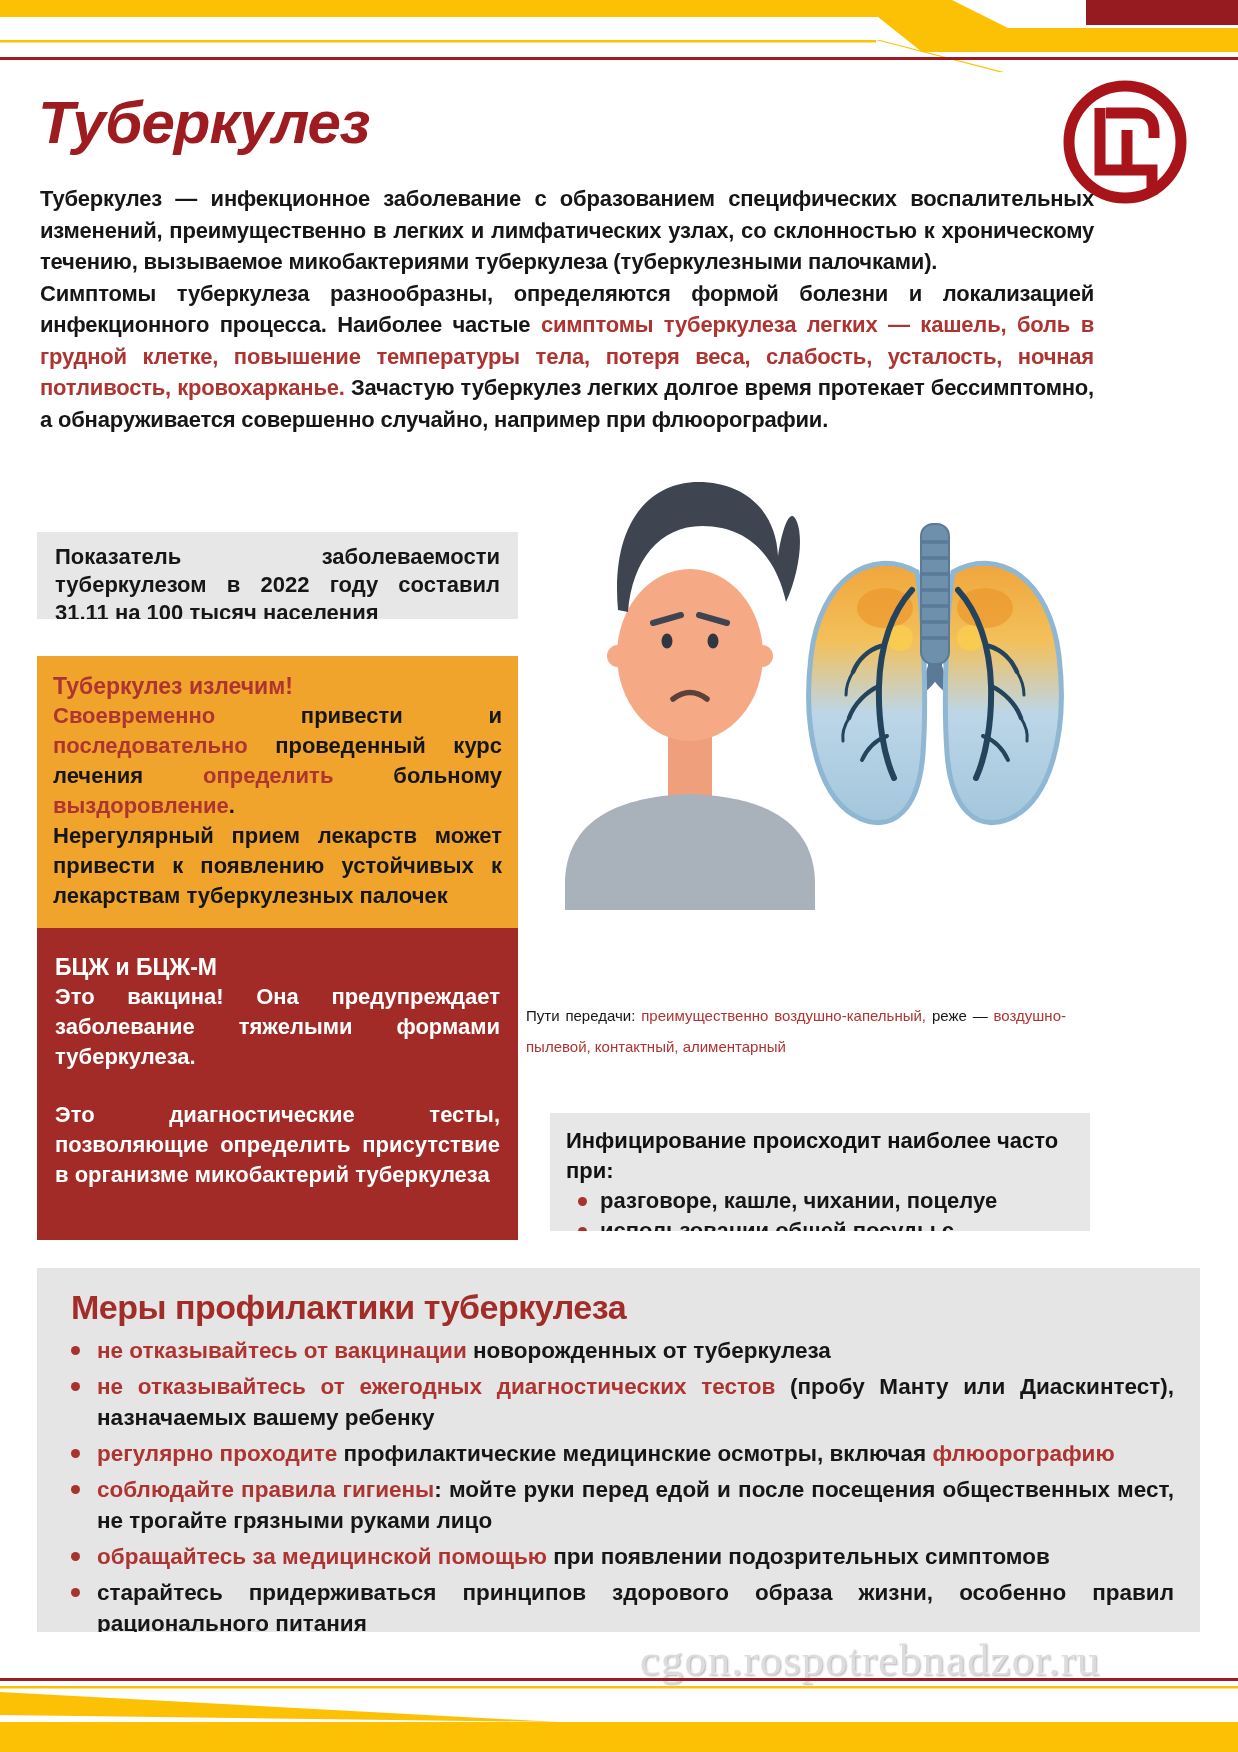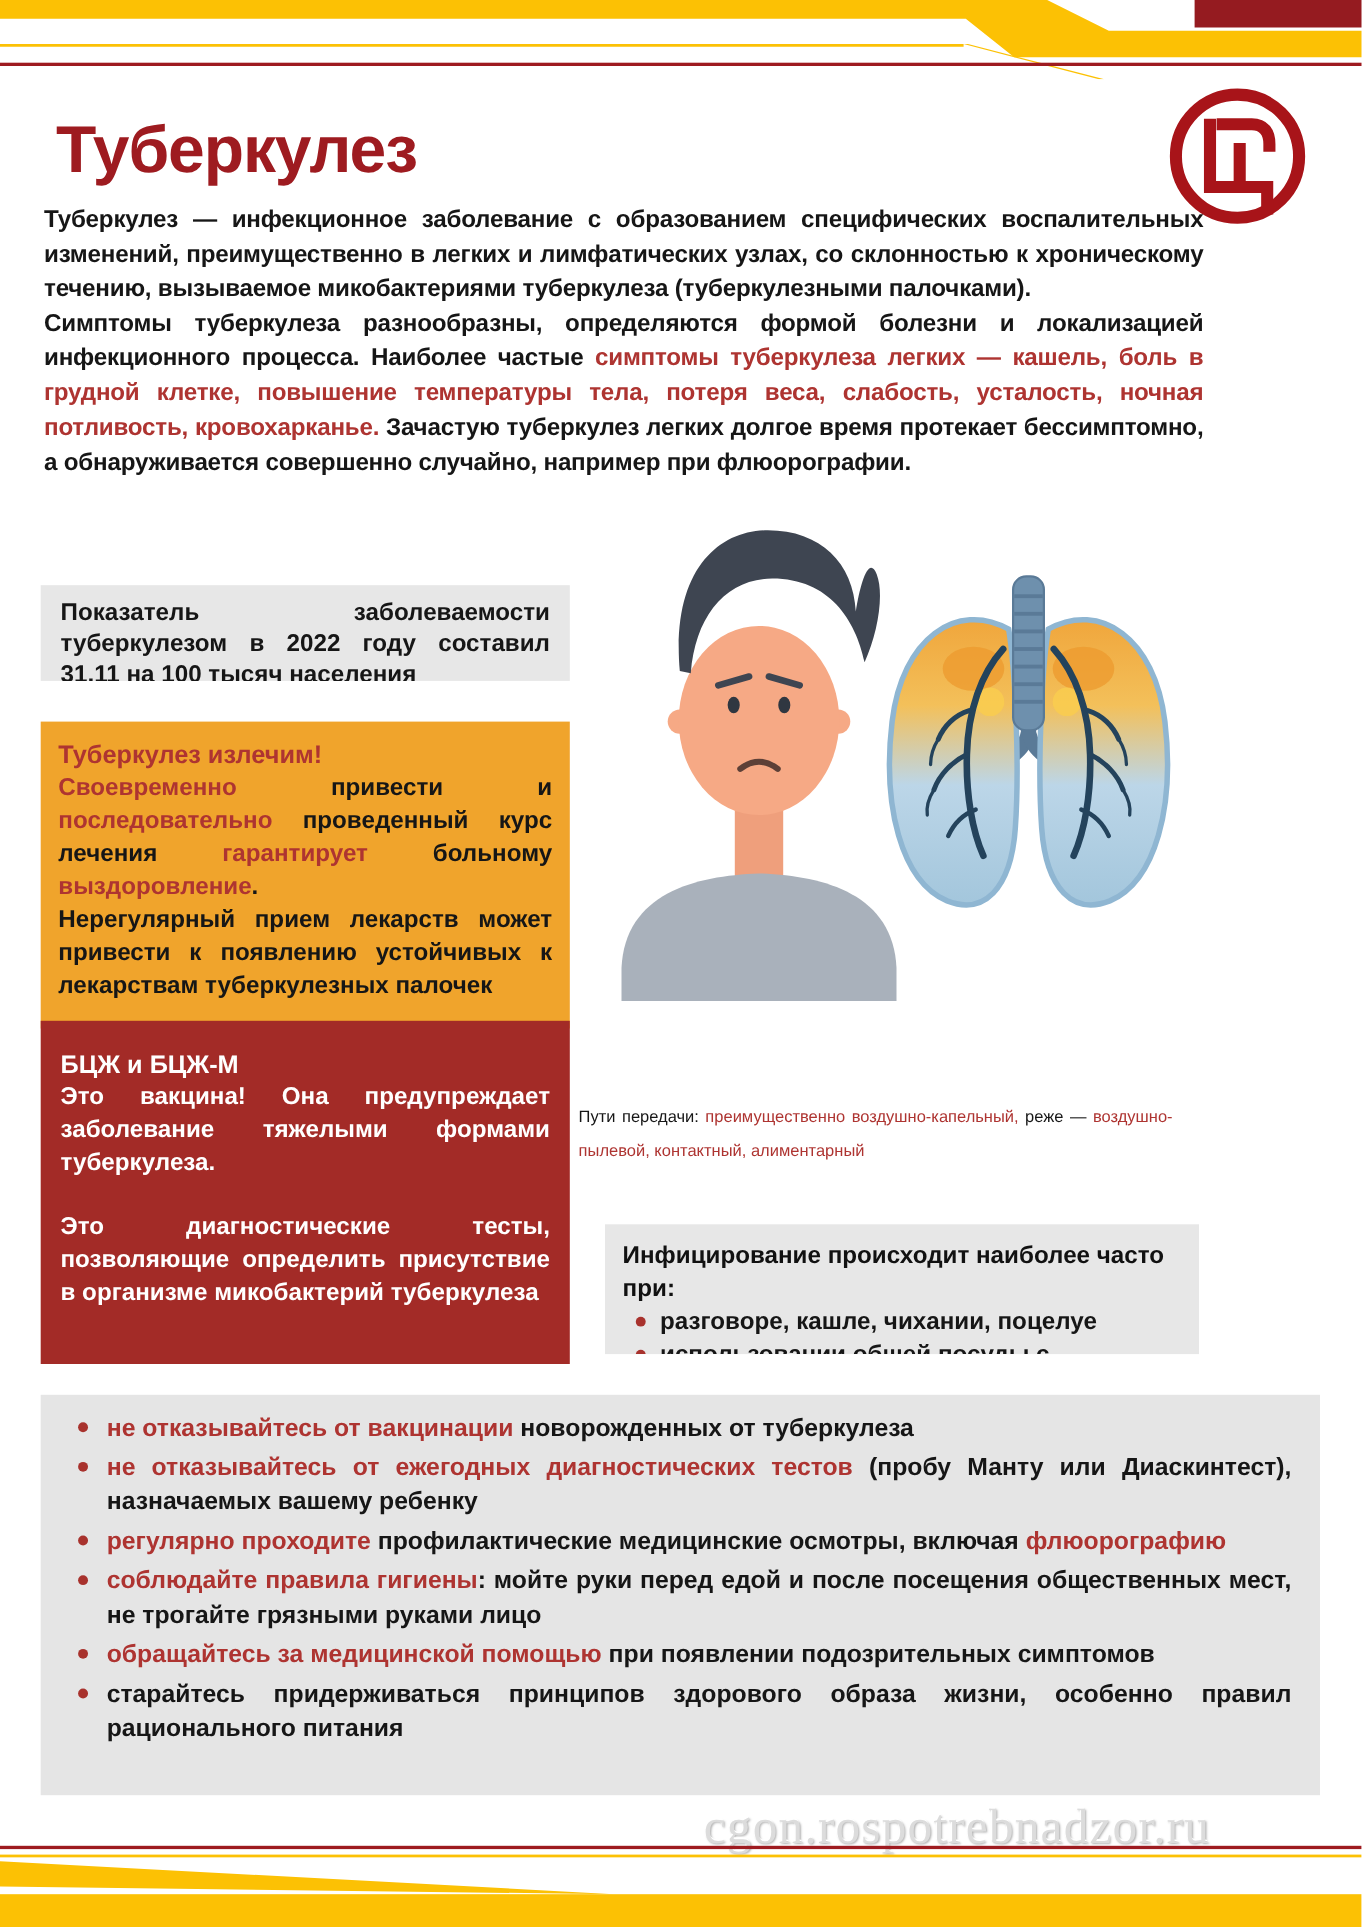--- a/index.html
+++ b/index.html
@@ -1,21 +1,21 @@
 <!DOCTYPE html>
 <html><head>
 <meta charset="utf-8">
 <style>
   html,body{margin:0;padding:0;background:#fff;}
   .page{position:relative;width:1238px;height:1752px;background:#fff;overflow:hidden;
         font-family:"Liberation Sans",sans-serif;}
 
   
-  .page-title{position:absolute;left:38px;top:88px;margin:13px;font-size:60px;font-weight:800;
-              letter-spacing:-1px;color:#9e1b20;}
+  .page-title{position:absolute;left:38px;top:88px;margin:0;font-size:60px;font-weight:800;
+              letter-spacing:-1px;color:#9e1b20;font-style:italic;}
   .deco-top{position:absolute;left:0;top:0;}
   .deco-bottom{position:absolute;left:0;top:1672px;}
   .logo{position:absolute;left:1050px;top:74px;}
 
   
   .intro{position:absolute;left:40px;top:183px;width:1054px;}
   .intro p{margin:0;font-size:22px;font-weight:700;line-height:31.5px;text-align:justify;
            color:#161616;letter-spacing:-0.2px;}
   .seg-black{color:#161616;}
   .seg-red{color:#ae3431;}
@@ -90,21 +90,21 @@
     <p>Туберкулез — инфекционное заболевание с образованием специфических воспалительных изменений, преимущественно в легких и лимфатических узлах, со склонностью к хроническому течению, вызываемое микобактериями туберкулеза (туберкулезными палочками).</p>
     <p><span class="seg-black">Симптомы туберкулеза разнообразны, определяются формой болезни и локализацией инфекционного процесса. Наиболее частые </span><span class="seg-red">симптомы туберкулеза легких — кашель, боль в грудной клетке, повышение температуры тела, потеря веса, слабость, усталость, ночная потливость, кровохарканье.</span><span class="seg-black"> Зачастую туберкулез легких долгое время протекает бессимптомно, а обнаруживается совершенно случайно, например при флюорографии.</span></p>
   </div>
 
   <div class="stat-box">
     <p>Показатель заболеваемости туберкулезом в 2022 году составил 31,11 на 100 тысяч населения</p>
   </div>
 
   <div class="cure-box">
     <p class="box-title">Туберкулез излечим!</p>
-    <p><span class="seg-red">Своевременно</span><span class="seg-black"> привести и </span><span class="seg-red">последовательно</span><span class="seg-black"> проведенный курс лечения </span><span class="seg-red">гарантирует</span><span class="seg-black"> больному </span><span class="seg-red">выздоровление</span><span class="seg-black">.</span></p>
+    <p><span class="seg-red">Своевременно</span><span class="seg-black"> привести и </span><span class="seg-red">последовательно</span><span class="seg-black"> проведенный курс лечения </span><span class="seg-red">определить</span><span class="seg-black"> больному </span><span class="seg-red">выздоровление</span><span class="seg-black">.</span></p>
     <p>Нерегулярный прием лекарств может привести к появлению устойчивых к лекарствам туберкулезных палочек</p>
   </div>
 
   <div class="vaccine-box">
     <h3>БЦЖ и БЦЖ-М</h3>
     <p>Это вакцина! Она предупреждает заболевание тяжелыми формами туберкулеза.</p>
     <div class="vaccine-gap"></div>
     <p>Это диагностические тесты, позволяющие определить присутствие в организме микобактерий туберкулеза</p>
   </div>
 
@@ -175,20 +175,21 @@
 
   <div class="infection-box">
     <p class="box-title">Инфицирование происходит наиболее часто при:</p>
     <ul class="dot-list">
       <li>разговоре, кашле, чихании, поцелуе</li>
       <li>использовании общей посуды с заболевшим</li>
     </ul>
   </div>
 
   <div class="prevention-box">
+    <h2 class="prevention-title">Меры профилактики туберкулеза</h2>
     <ul class="prevention-list">
       <li><span class="seg-red">не отказывайтесь от вакцинации</span><span class="seg-black"> новорожденных от туберкулеза</span></li>
       <li><span class="seg-red">не отказывайтесь от ежегодных диагностических тестов</span><span class="seg-black"> (пробу Манту или Диаскинтест), назначаемых вашему ребенку</span></li>
       <li><span class="seg-red">регулярно проходите</span><span class="seg-black"> профилактические медицинские осмотры, включая </span><span class="seg-red">флюорографию</span></li>
       <li><span class="seg-red">соблюдайте правила гигиены</span><span class="seg-black">: мойте руки перед едой и после посещения общественных мест, не трогайте грязными руками лицо</span></li>
       <li><span class="seg-red">обращайтесь за медицинской помощью</span><span class="seg-black"> при появлении подозрительных симптомов</span></li>
       <li><span class="seg-black">старайтесь придерживаться принципов здорового образа жизни, особенно правил рационального питания</span></li>
     </ul>
   </div>
 

